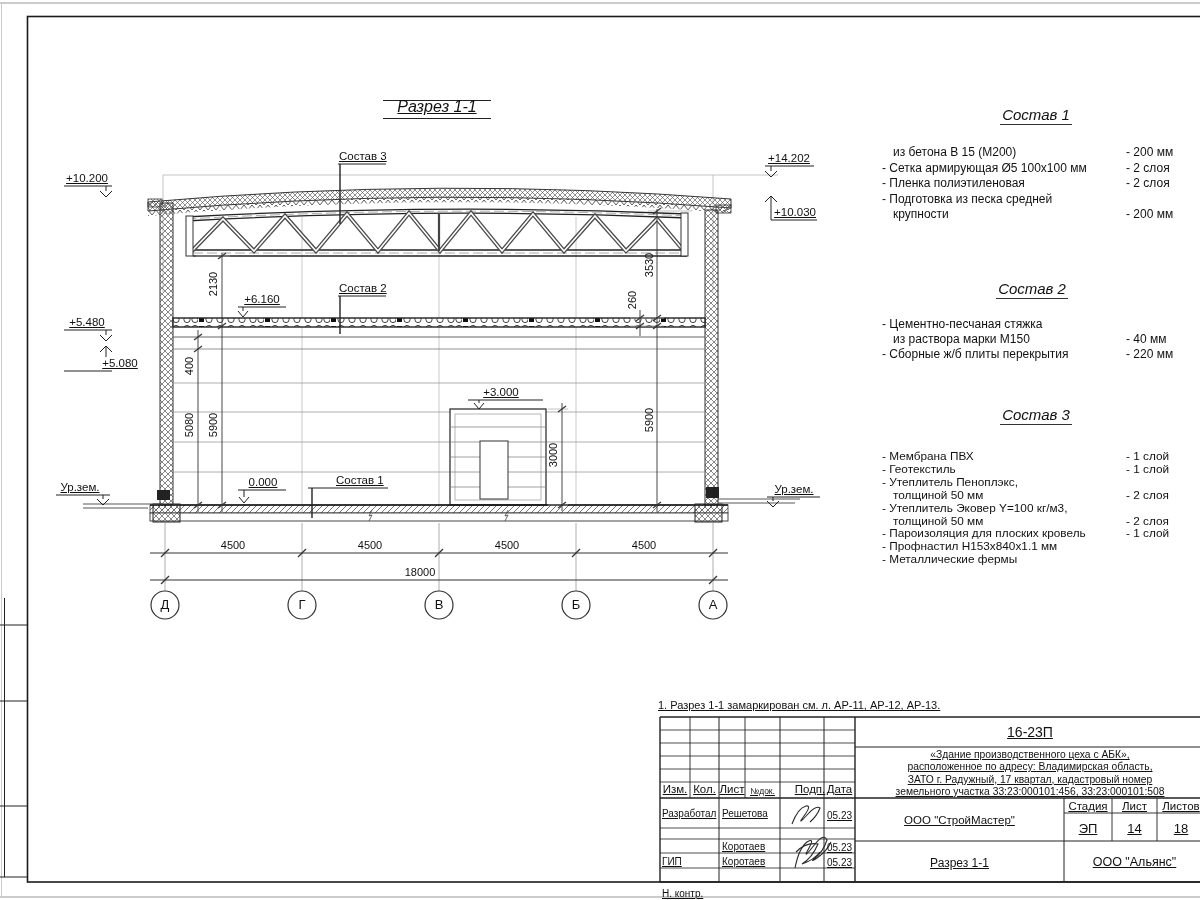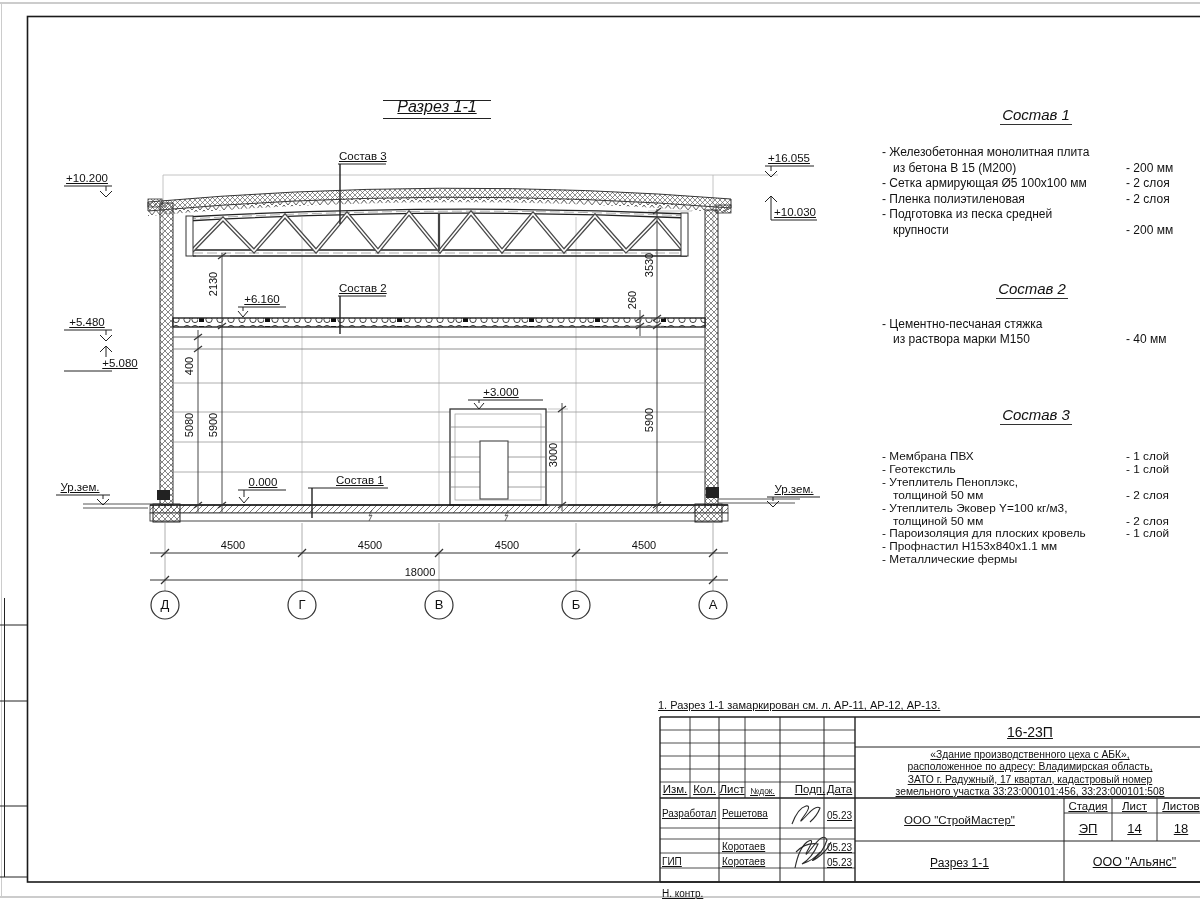--- a/index.html
+++ b/index.html
@@ -291,21 +291,21 @@
   </g>
 </svg>
 
 <div class="t main-title c" style="left:383px;top:98px;width:108px;"></div>
 <div class="t main-title c" style="left:383px;top:98px;width:108px;background:#fff0;">Разрез 1-1</div>
 
 <div class="t elev c" style="left:64px;top:172px;width:46px;">+10.200</div>
 <div class="t elev c" style="left:64px;top:316px;width:46px;">+5.480</div>
 <div class="t elev c" style="left:64px;top:357px;width:46px;margin-left:33px;">+5.080</div>
 <div class="t elev c" style="left:54px;top:481px;width:52px;">Ур.зем.</div>
-<div class="t elev c" style="left:766px;top:152px;width:46px;">+16.055</div>
+<div class="t elev c" style="left:766px;top:152px;width:46px;">+14.202</div>
 <div class="t elev c" style="left:773px;top:206px;width:44px;">+10.030</div>
 <div class="t elev c" style="left:768px;top:483px;width:52px;">Ур.зем.</div>
 <div class="t elev c" style="left:239px;top:293px;width:46px;">+6.160</div>
 <div class="t elev c" style="left:478px;top:386px;width:46px;">+3.000</div>
 <div class="t elev c" style="left:241px;top:476px;width:44px;">0.000</div>
 
 <div class="vdim" style="left:213px;top:284px;">2130</div>
 <div class="vdim" style="left:189px;top:366px;">400</div>
 <div class="vdim" style="left:189px;top:425px;">5080</div>
 <div class="vdim" style="left:213px;top:425px;">5900</div>
@@ -326,24 +326,20 @@
 <div class="axisl" style="left:576px;top:605px;">Б</div>
 <div class="axisl" style="left:713px;top:605px;">А</div>
 
 <div class="t callout" style="left:339px;top:150px;">Состав 3</div>
 <div class="t callout" style="left:339px;top:282px;">Состав 2</div>
 <div class="t callout" style="left:336px;top:474px;">Состав 1</div>
 
 <div class="comp-title" style="left:981px;top:106px;"><span>Состав 1</span></div>
 <div class="complist lh155" style="top:145px;">
   <div class="crow">
-        <span class="nm">- Железобетонная  монолитная плита</span>
-        <span class="val"></span>
-      </div>
-  <div class="crow">
         <span class="nm ind">из бетона В 15 (М200)</span>
         <span class="val">- 200 мм</span>
       </div>
   <div class="crow">
         <span class="nm">- Сетка армирующая Ø5 100х100 мм</span>
         <span class="val">- 2 слоя</span>
       </div>
   <div class="crow">
         <span class="nm">- Пленка полиэтиленовая</span>
         <span class="val">- 2 слоя</span>
@@ -360,20 +356,24 @@
 
 <div class="comp-title" style="left:977px;top:280px;"><span>Состав 2</span></div>
 <div class="complist lh150" style="top:317px;">
   <div class="crow">
         <span class="nm">- Цементно-песчаная стяжка</span>
         <span class="val"></span>
       </div>
   <div class="crow">
         <span class="nm ind">из раствора марки М150</span>
         <span class="val">- 40 мм</span>
+      </div>
+  <div class="crow">
+        <span class="nm">- Сборные ж/б плиты перекрытия</span>
+        <span class="val">- 220 мм</span>
       </div>
 </div>
 
 <div class="comp-title" style="left:981px;top:406px;"><span>Состав 3</span></div>
 <div class="complist lh129" style="top:450px;">
   <div class="crow">
         <span class="nm">- Мембрана ПВХ</span>
         <span class="val">- 1 слой</span>
       </div>
   <div class="crow">

